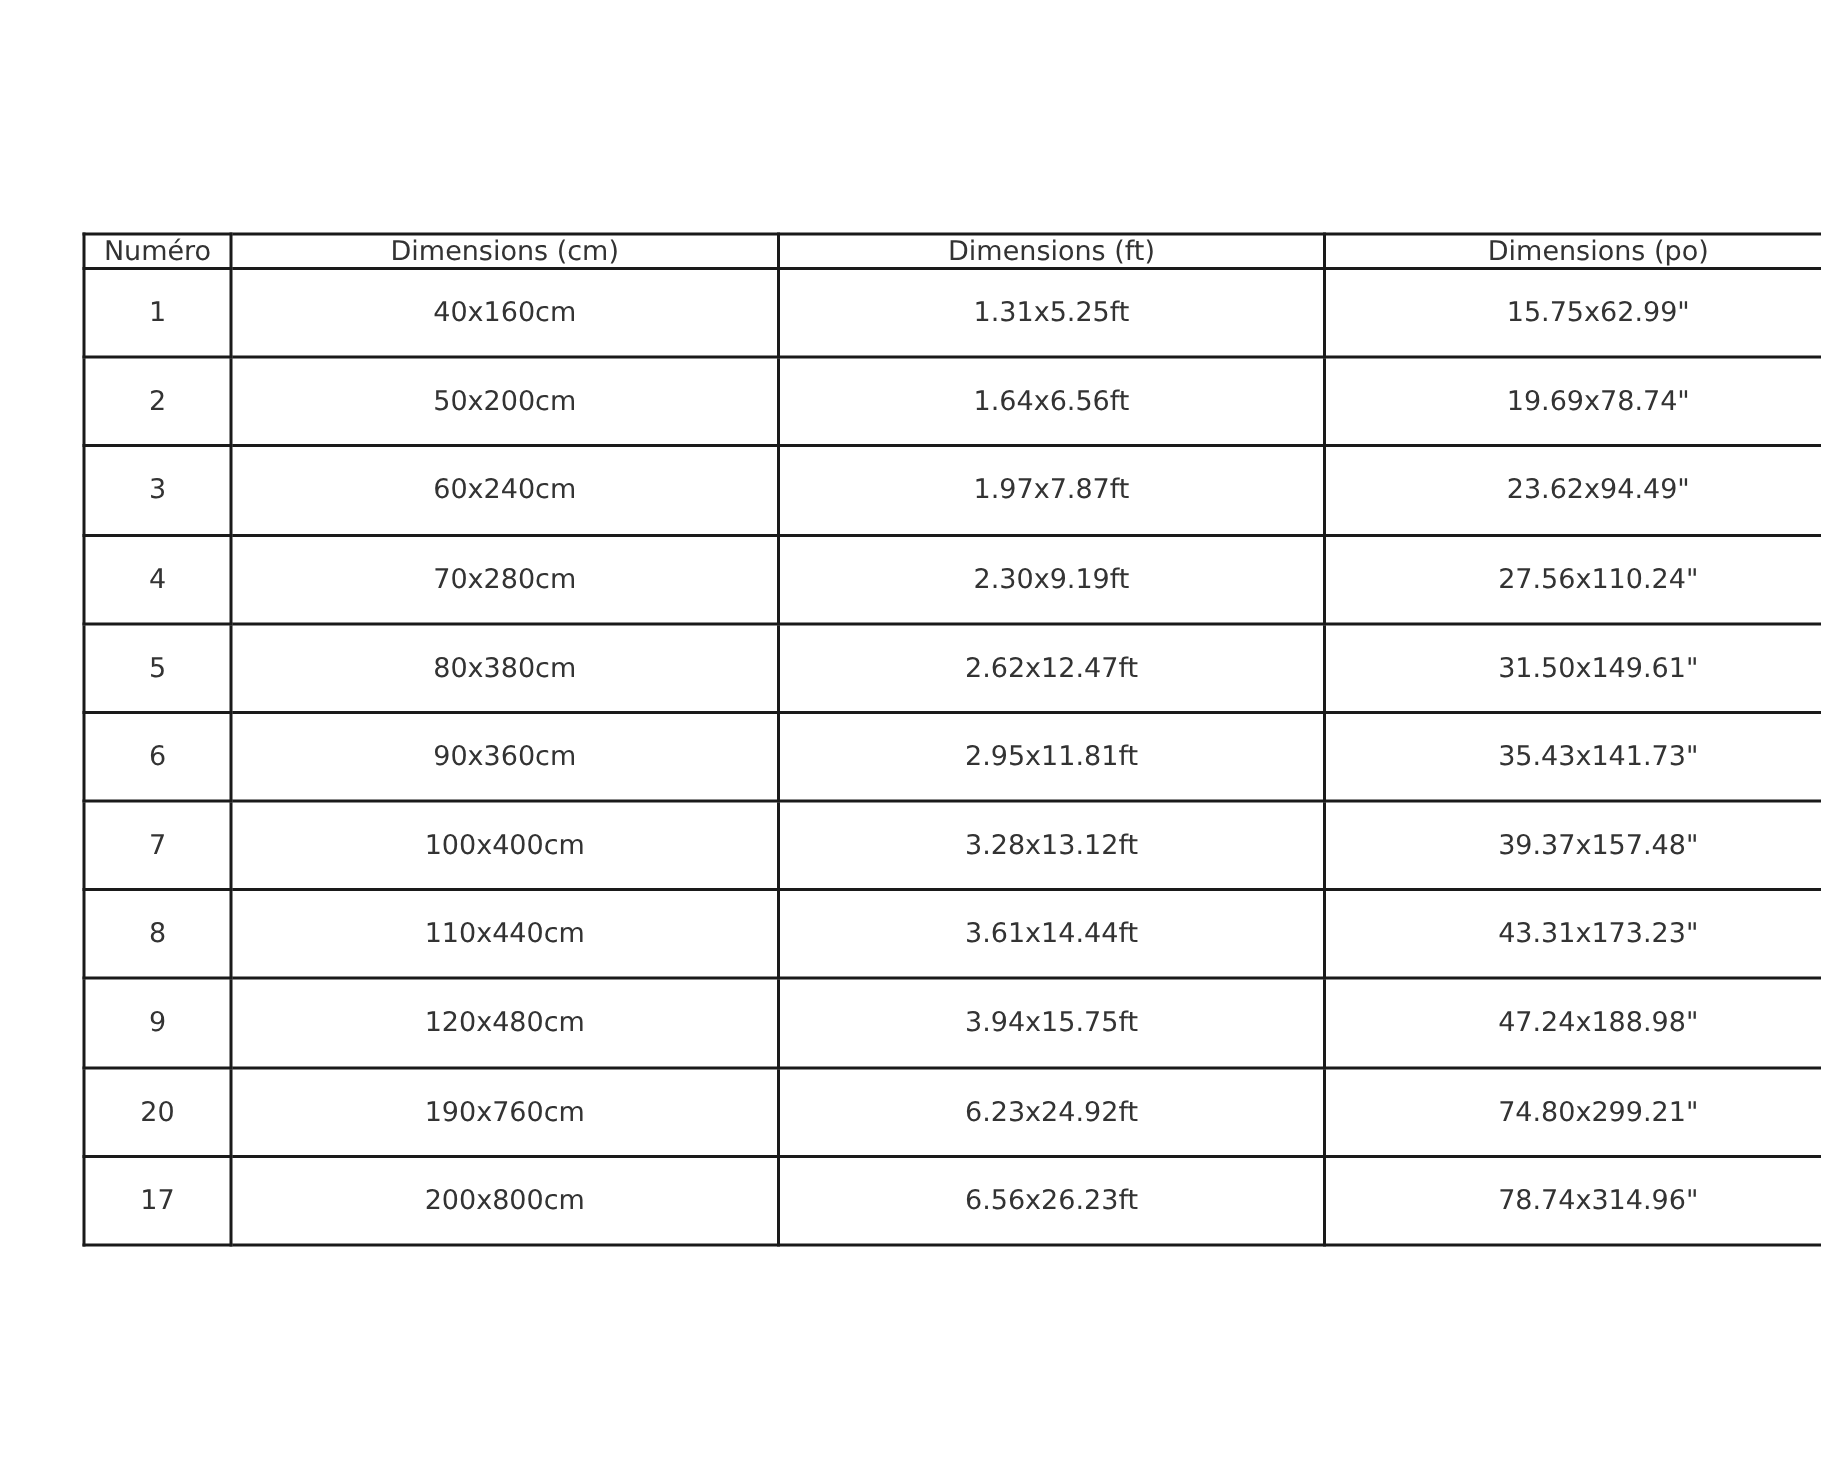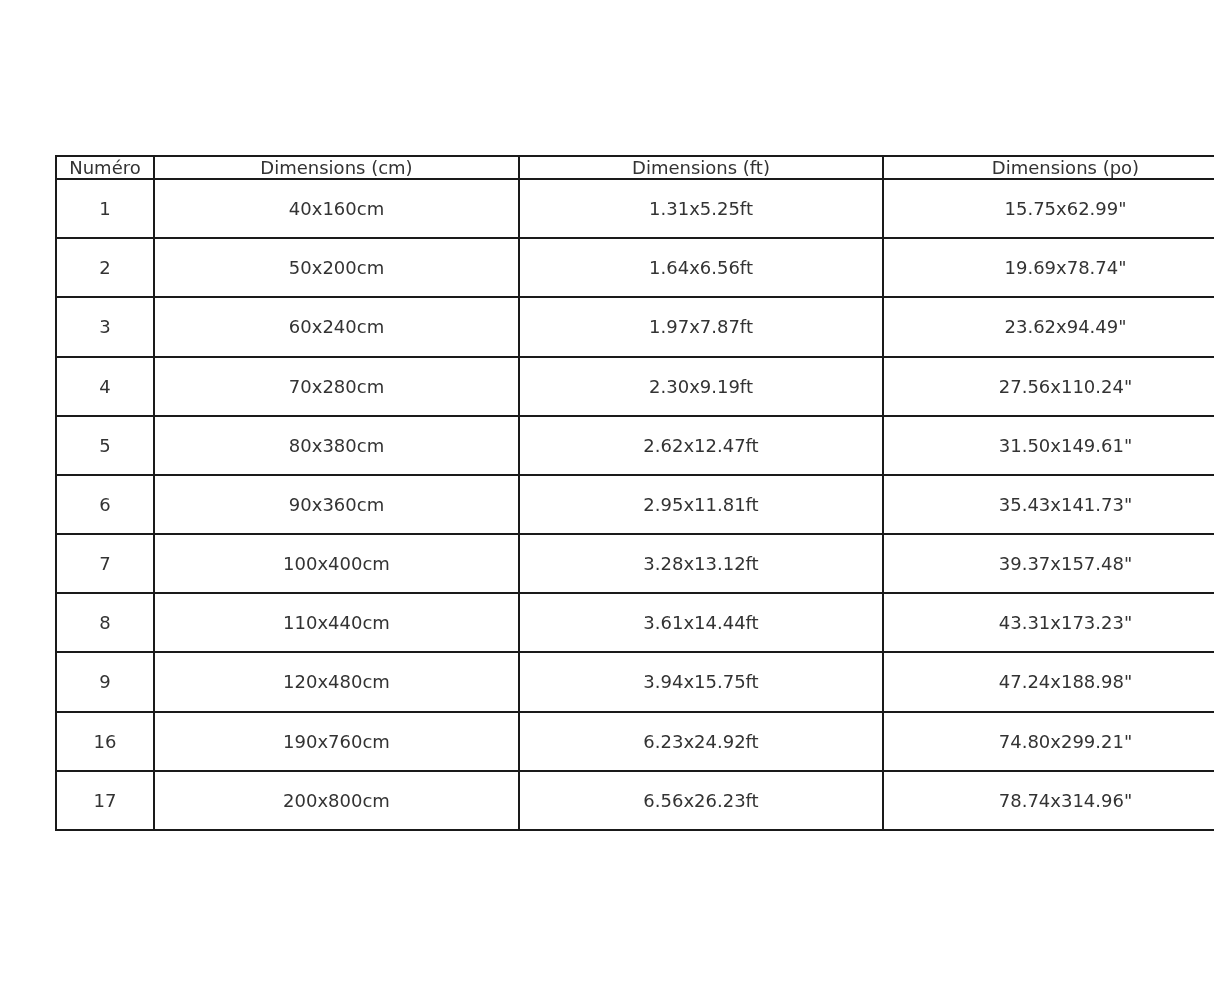--- a/index.html
+++ b/index.html
@@ -115,21 +115,21 @@
             <td>3.61x14.44ft</td>
             <td>43.31x173.23"</td>
           </tr>
           <tr>
             <td>9</td>
             <td>120x480cm</td>
             <td>3.94x15.75ft</td>
             <td>47.24x188.98"</td>
           </tr>
           <tr>
-            <td>16</td>
+            <td>20</td>
             <td>190x760cm</td>
             <td>6.23x24.92ft</td>
             <td>74.80x299.21"</td>
           </tr>
           <tr>
             <td>17</td>
             <td>200x800cm</td>
             <td>6.56x26.23ft</td>
             <td>78.74x314.96"</td>
           </tr>

